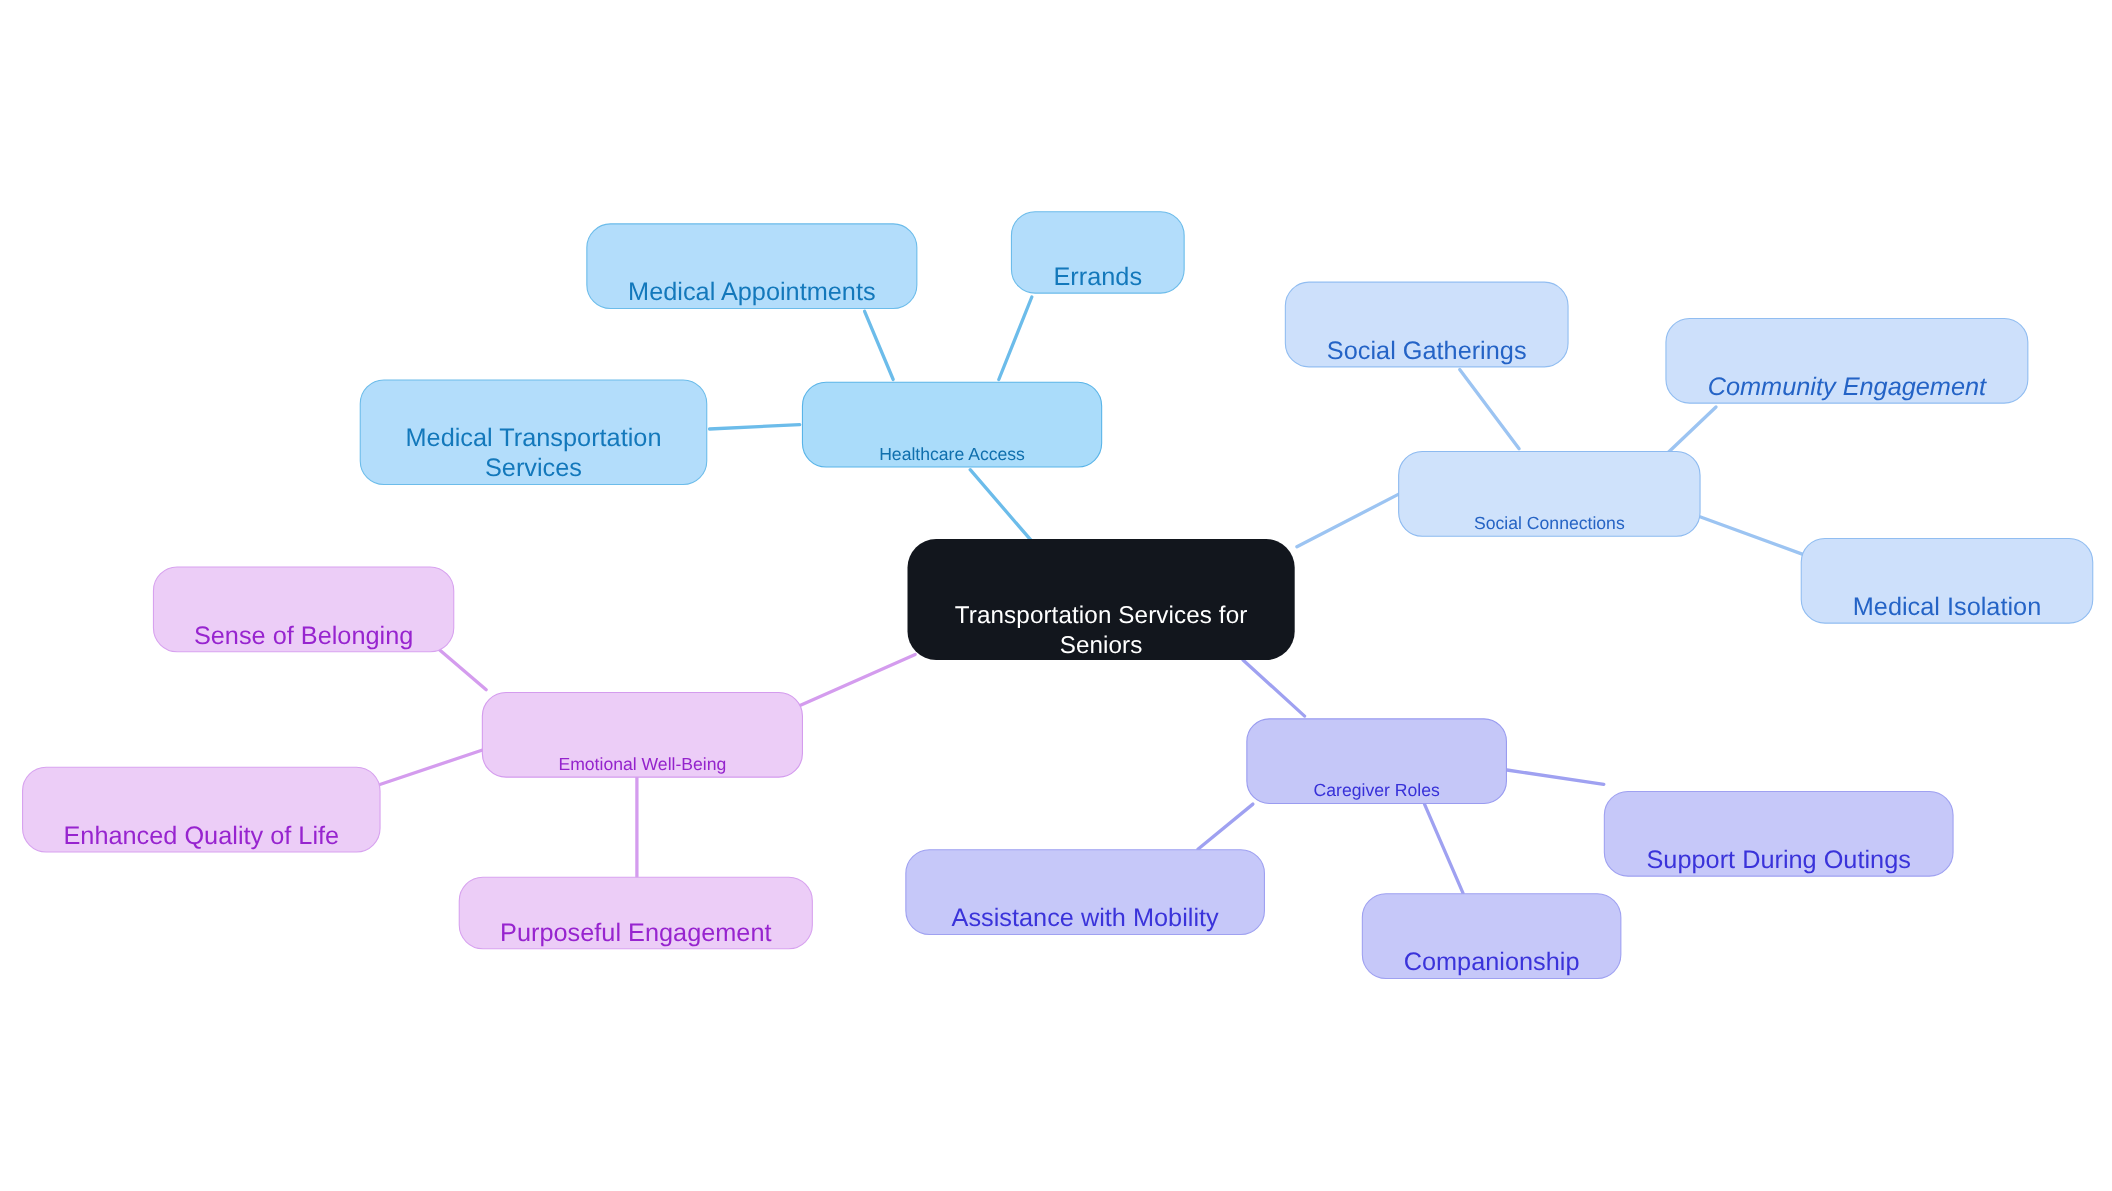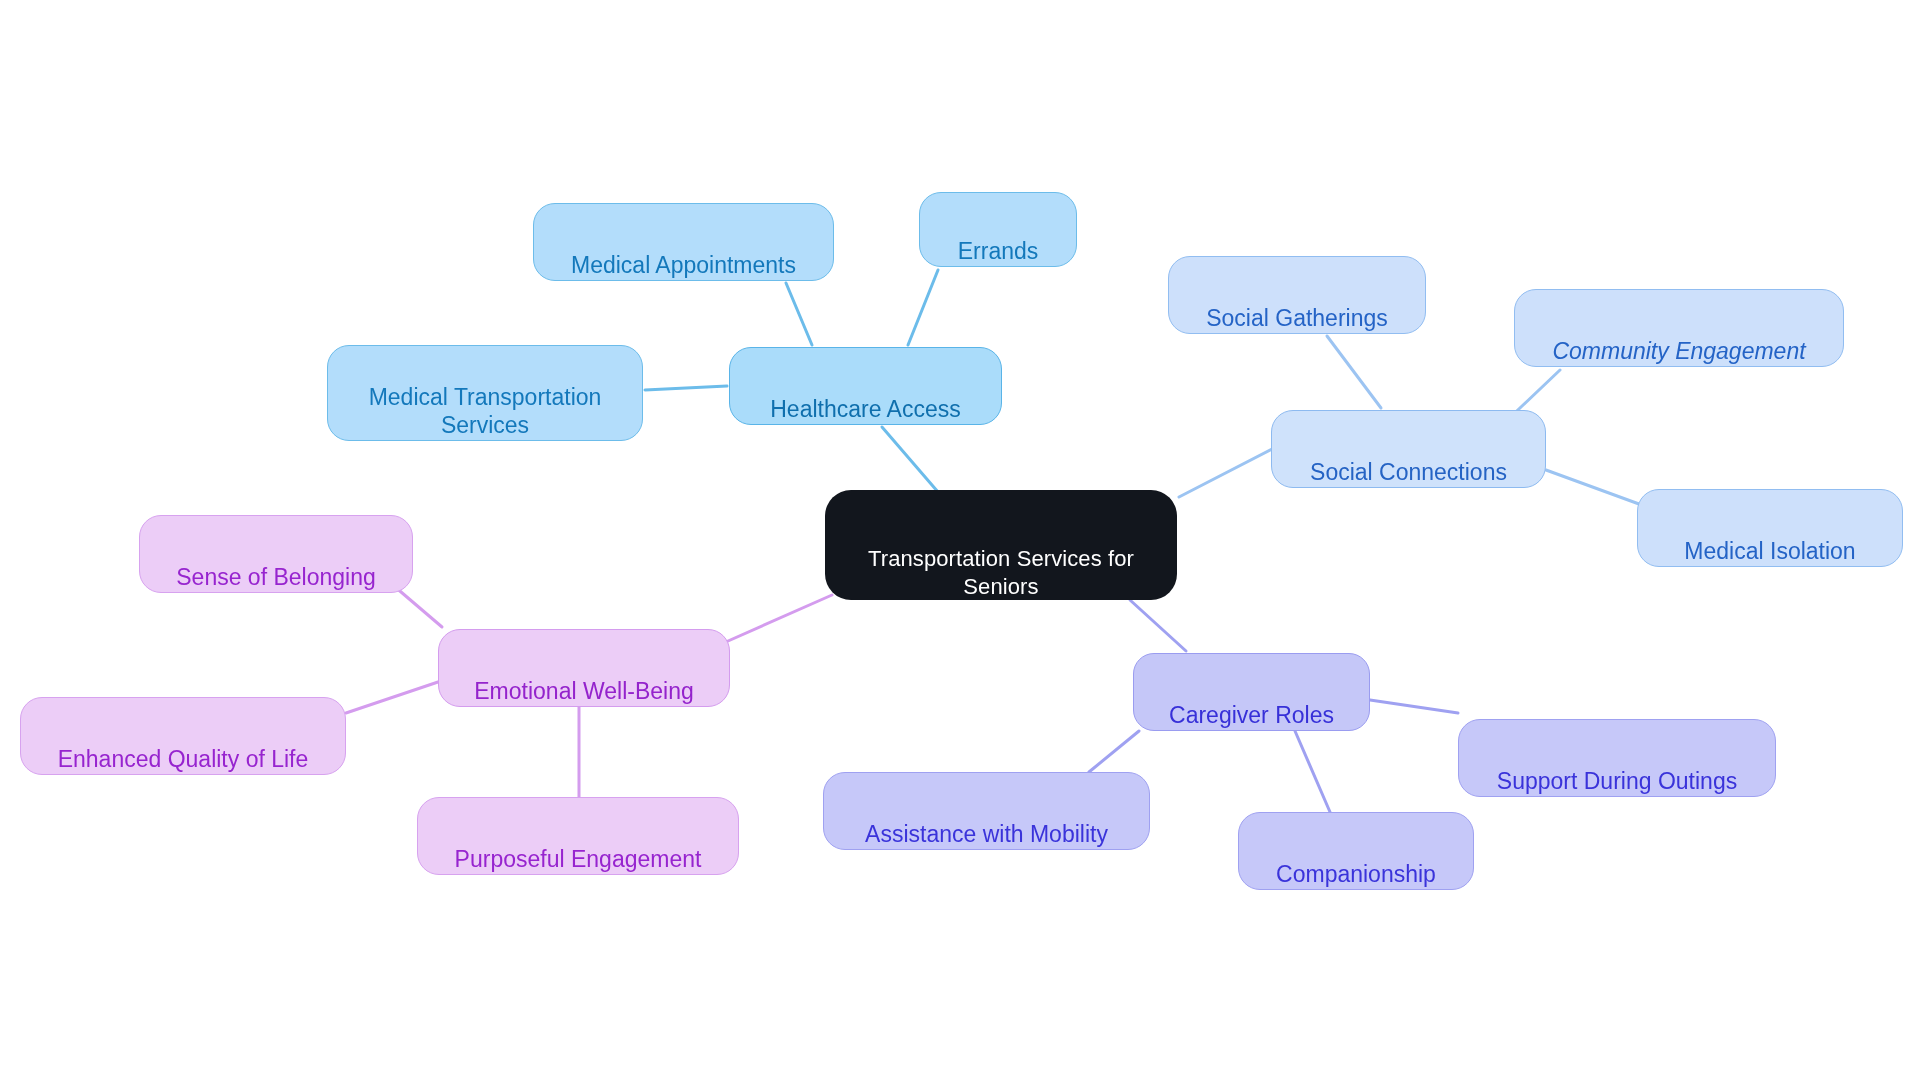--- a/index.html
+++ b/index.html
@@ -50,21 +50,21 @@
   .node.root {
     border-radius: 26px;
     border-width: 0;
     background: #12161d;
     color: #ffffff;
     font-size: 22px;
     letter-spacing: 0.1px;
   }
 
   .node.branch {
-    font-size: 23px;
+    font-size: 16px;
   }
 
   .node.leaf {
     font-size: 23px;
   }
 
   
   .pal-healthcare-branch {
     background: #aadcfa;
     border-color: #59b4e8;
@@ -183,17 +183,17 @@
 
   <div class="node branch pal-emotional-branch" style="left: 438px; top: 629px; width: 292px; height: 78px;">
     <span>Emotional Well-Being</span>
   </div>
   <div class="node leaf pal-emotional-leaf" style="left: 139px; top: 515px; width: 274px; height: 78px;">
     <span>Sense of Belonging</span>
   </div>
   <div class="node leaf pal-emotional-leaf" style="left: 20px; top: 697px; width: 326px; height: 78px;">
     <span>Enhanced Quality of Life</span>
   </div>
-  <div class="node leaf pal-emotional-leaf" style="left: 417px; top: 797px; width: 322px; height: 78px;">
+  <div class="node leaf pal-emotional-leaf" style="left: 417px; top: 797px; width: 322px; height: 66px;">
     <span>Purposeful Engagement</span>
   </div>
 
 </div>
 
 </body></html>

